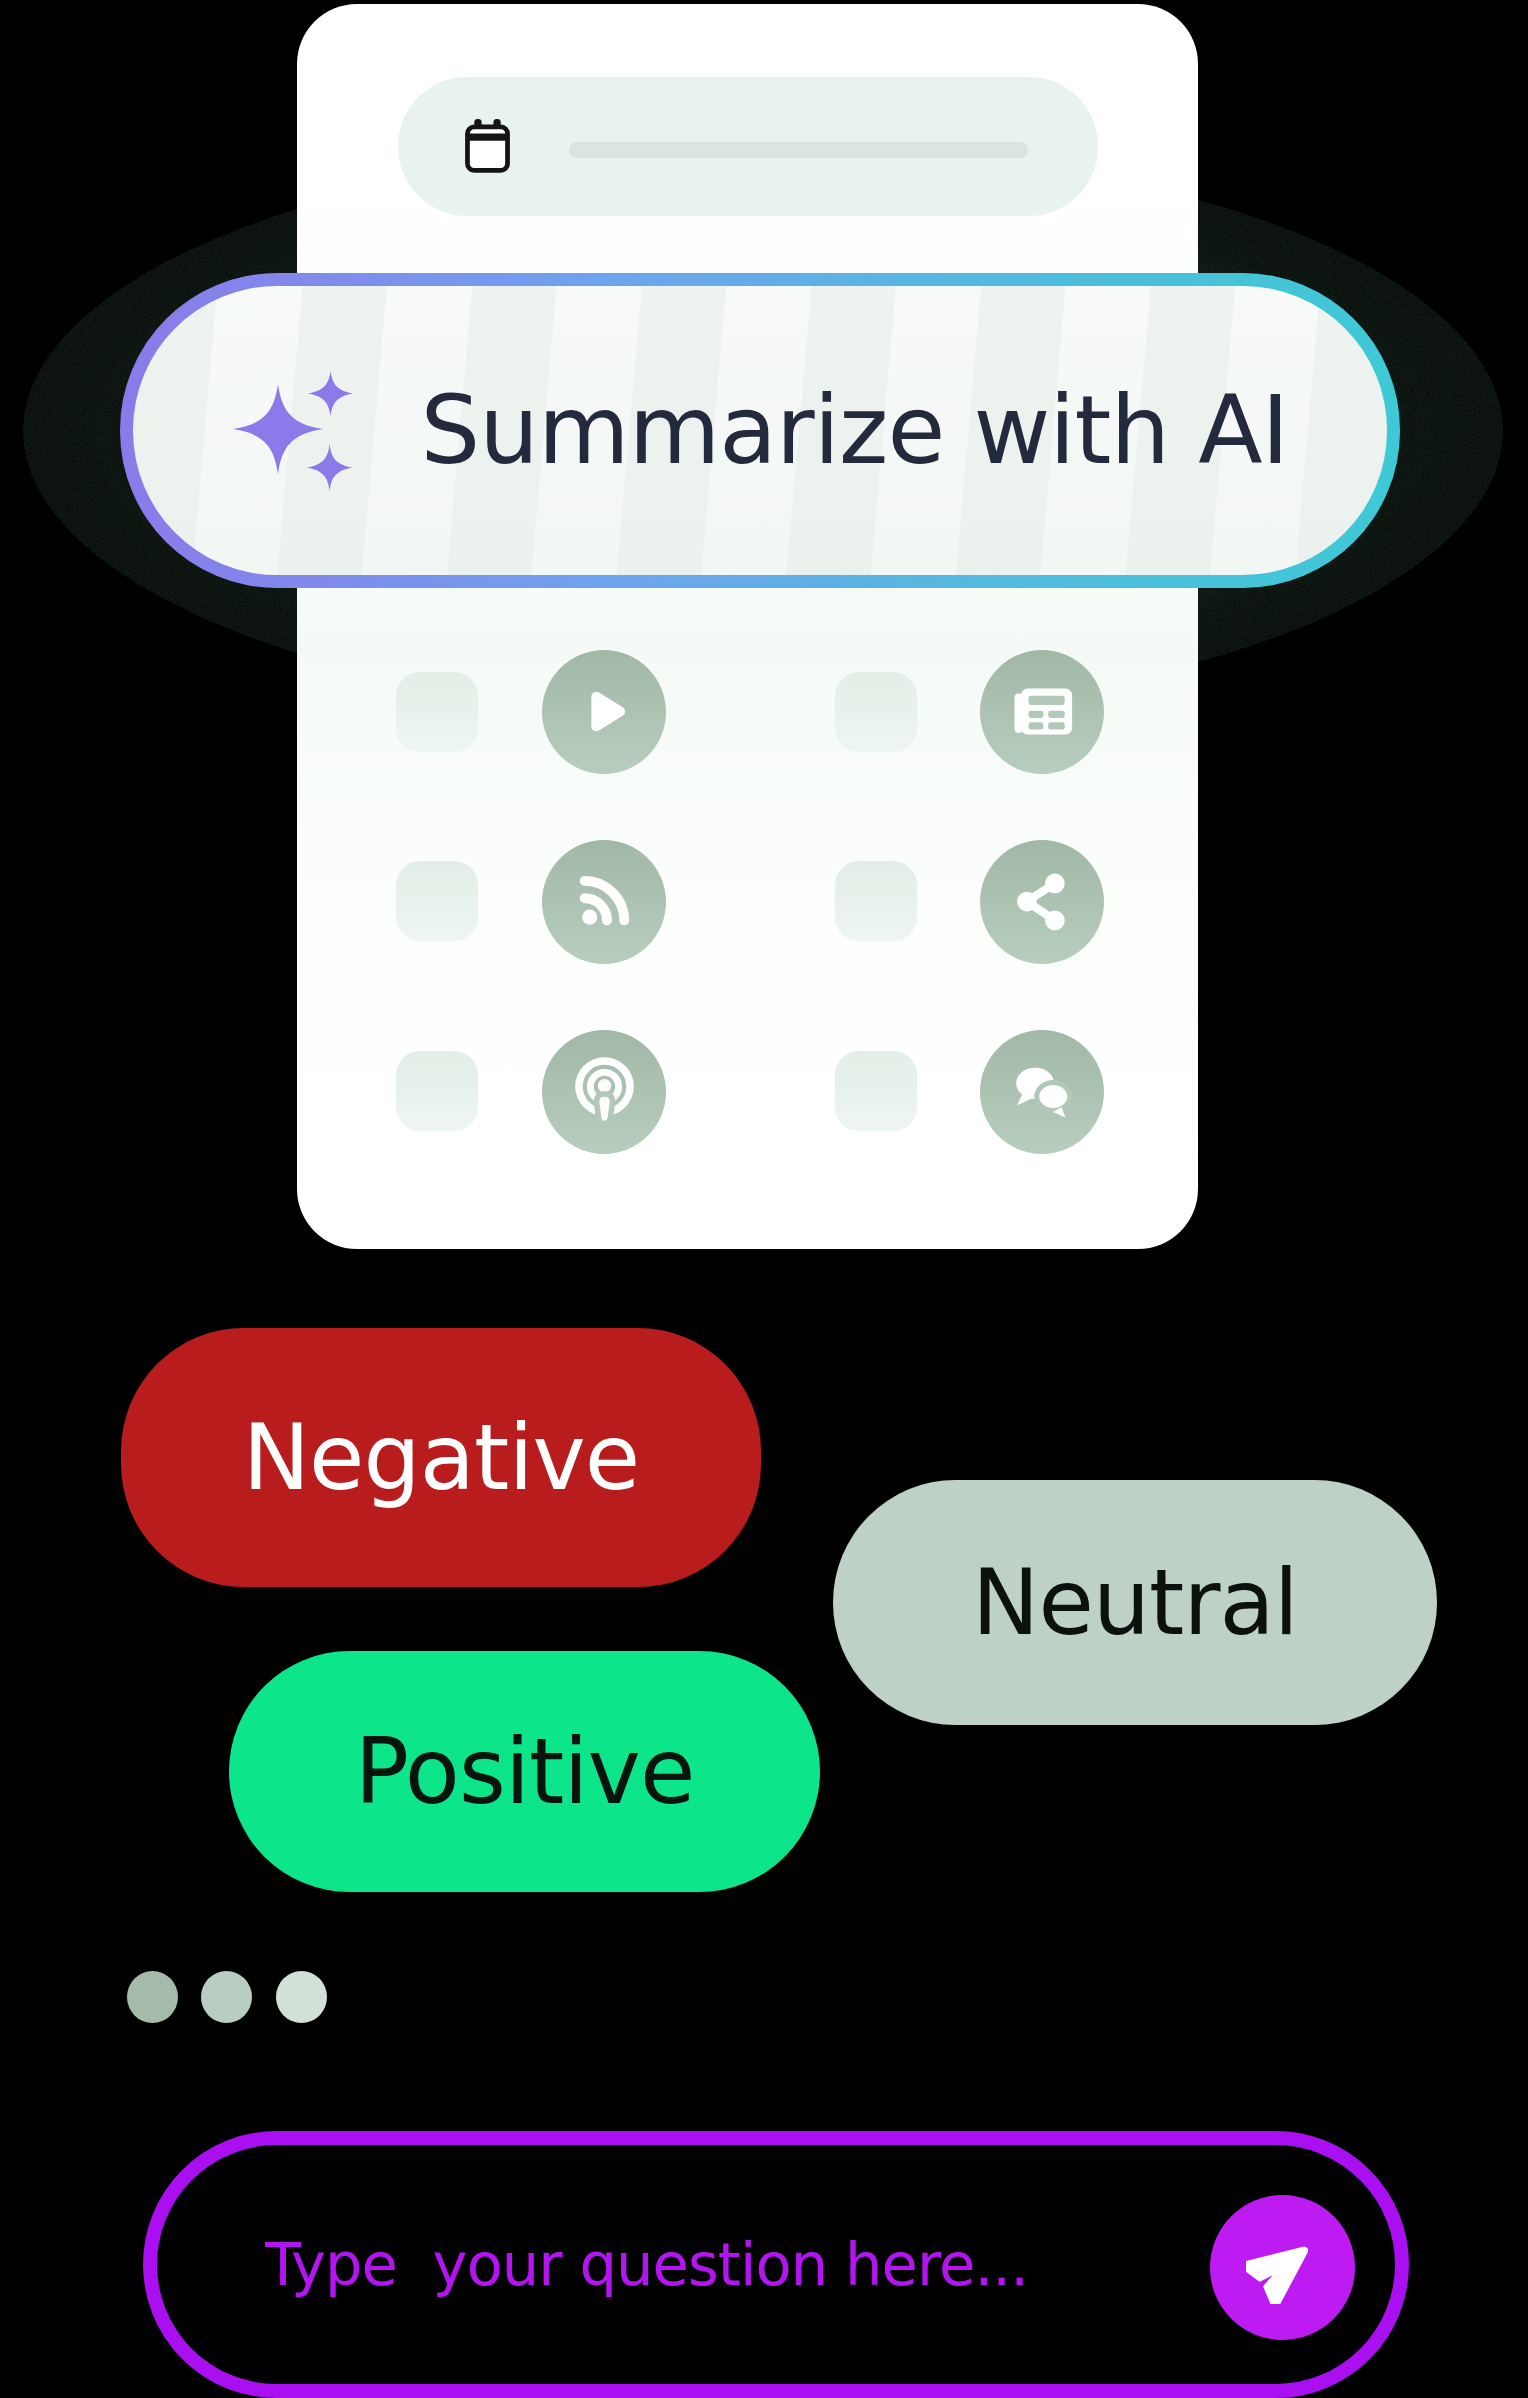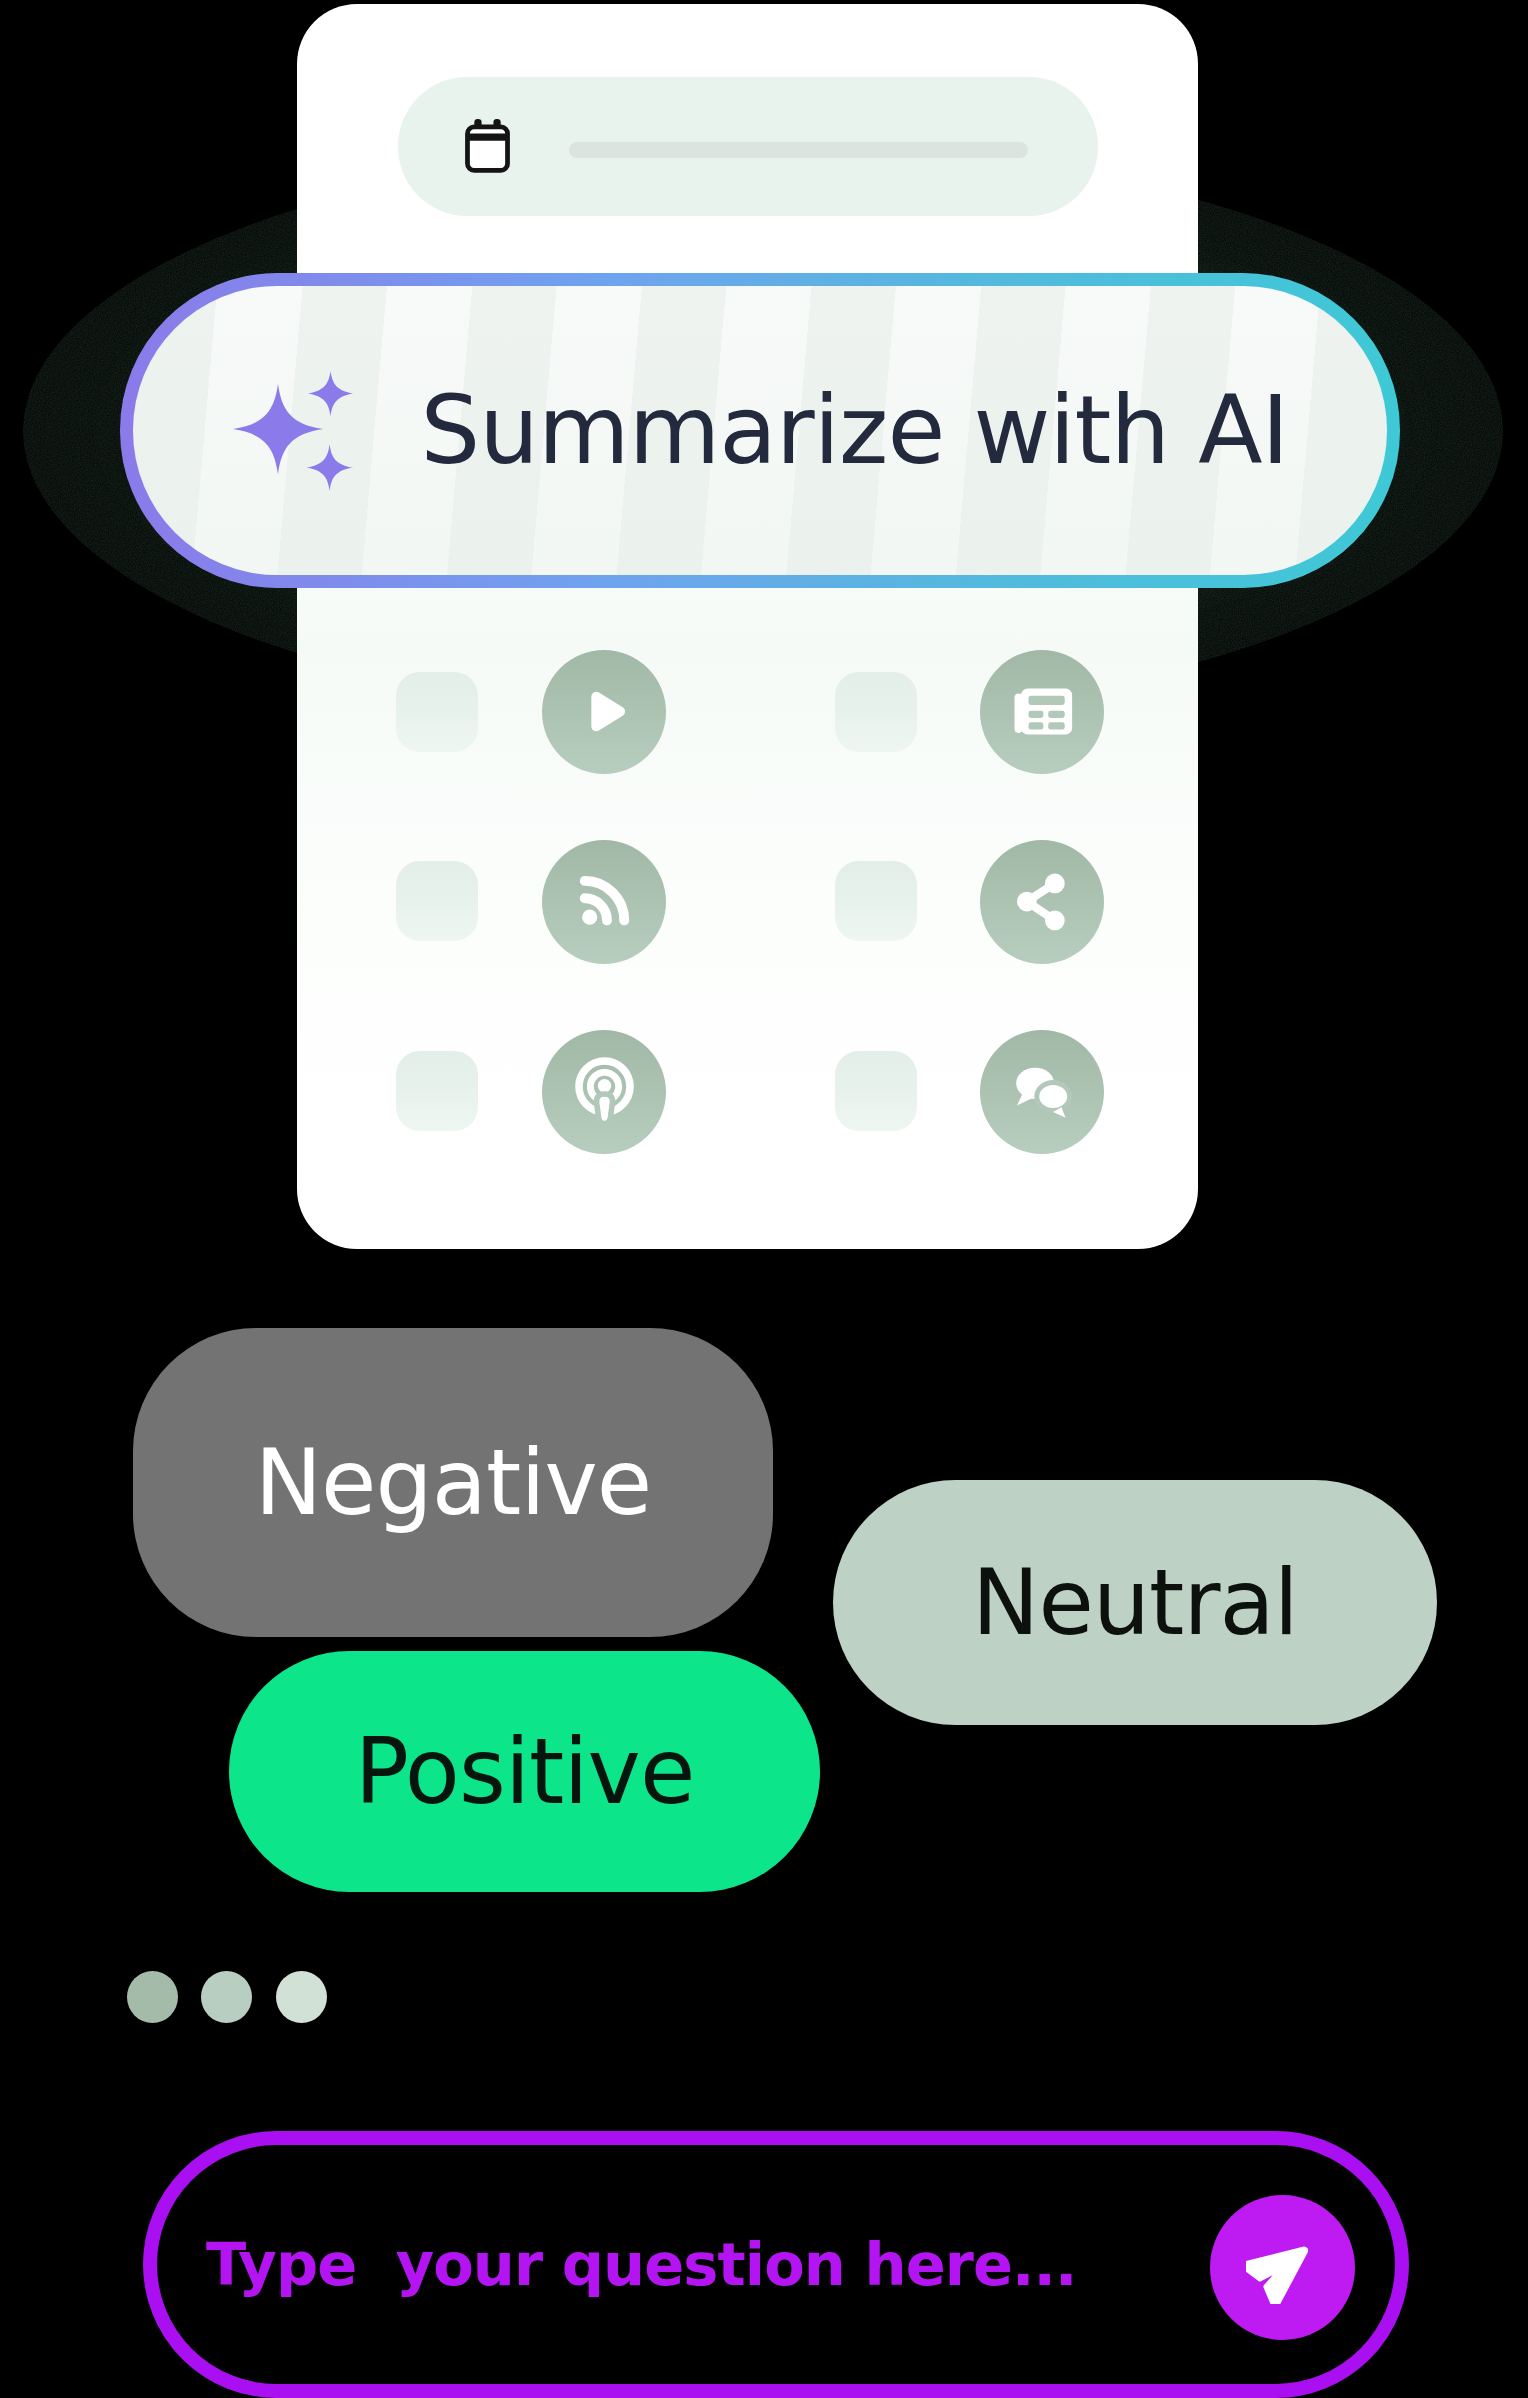--- a/index.html
+++ b/index.html
@@ -43,39 +43,39 @@
   .hero-inner{width:100%;height:100%;border-radius:144px;
     background:repeating-linear-gradient(95deg,rgba(226,234,229,.45) 0 84px,rgba(255,255,255,0) 84px 169px),
                linear-gradient(180deg,#f7faf8,#f3f7f4);
     display:flex;align-items:center;justify-content:center;gap:67px;}
   .hero-label{font-size:94px;font-weight:400;color:#242A3D;letter-spacing:-0.9px;text-align:right;}
   .sparkles{width:122px;height:122px;flex:0 0 auto;}
 
   
   .tag{position:absolute;display:flex;align-items:center;justify-content:center;
        font-size:90px;letter-spacing:-0.9px;}
-  .tag-negative{left:133px;top:1328px;width:640px;height:309px;border-radius:123px;
-       background:#737373;color:#fff;}
+  .tag-negative{left:121px;top:1328px;width:640px;height:259px;border-radius:123px;
+       background:#b91c1c;color:#fff;}
   .tag-neutral{left:833px;top:1480px;width:604px;height:245px;border-radius:123px;
        background:#BDD1C5;color:#0C110E;}
   .tag-positive{left:229px;top:1651px;width:591px;height:241px;border-radius:121px;
        background:#0DE58A;color:#07150F;}
 
   
   .dot{position:absolute;top:1971px;width:51px;height:52px;border-radius:50%;}
   .dot1{left:127px;background:#A5BBAA;}
   .dot2{left:201px;background:#B8CEC0;}
   .dot3{left:276px;background:#D2E1D6;}
 
   
   .ask{position:absolute;left:143px;top:2131px;width:1266px;height:267px;border-radius:134px;
     border:14px solid #A90FF0;background:#000;display:flex;align-items:center;}
-  .ask input{flex:1;margin-left:47px;margin-right:187px;background:transparent;border:none;outline:none;
+  .ask input{flex:1;margin-left:106px;margin-right:187px;background:transparent;border:none;outline:none;
     font-family:"DejaVu Sans","Liberation Sans",sans-serif;
-    font-size:59px;font-weight:700;color:#B514F2;letter-spacing:-0.9px;}
+    font-size:59px;font-weight:400;color:#B514F2;letter-spacing:-0.9px;}
   .ask input::placeholder{color:#B514F2;opacity:1;}
   .send-btn{position:absolute;left:1053px;top:50px;width:145px;height:145px;border-radius:50%;
     background:#BE1BF2;display:flex;align-items:center;justify-content:center;border:none;cursor:pointer;}
   .send-btn svg{width:73px;height:73px;}
 </style>
 </head>
 <body>
 
 <div class="page">
 

